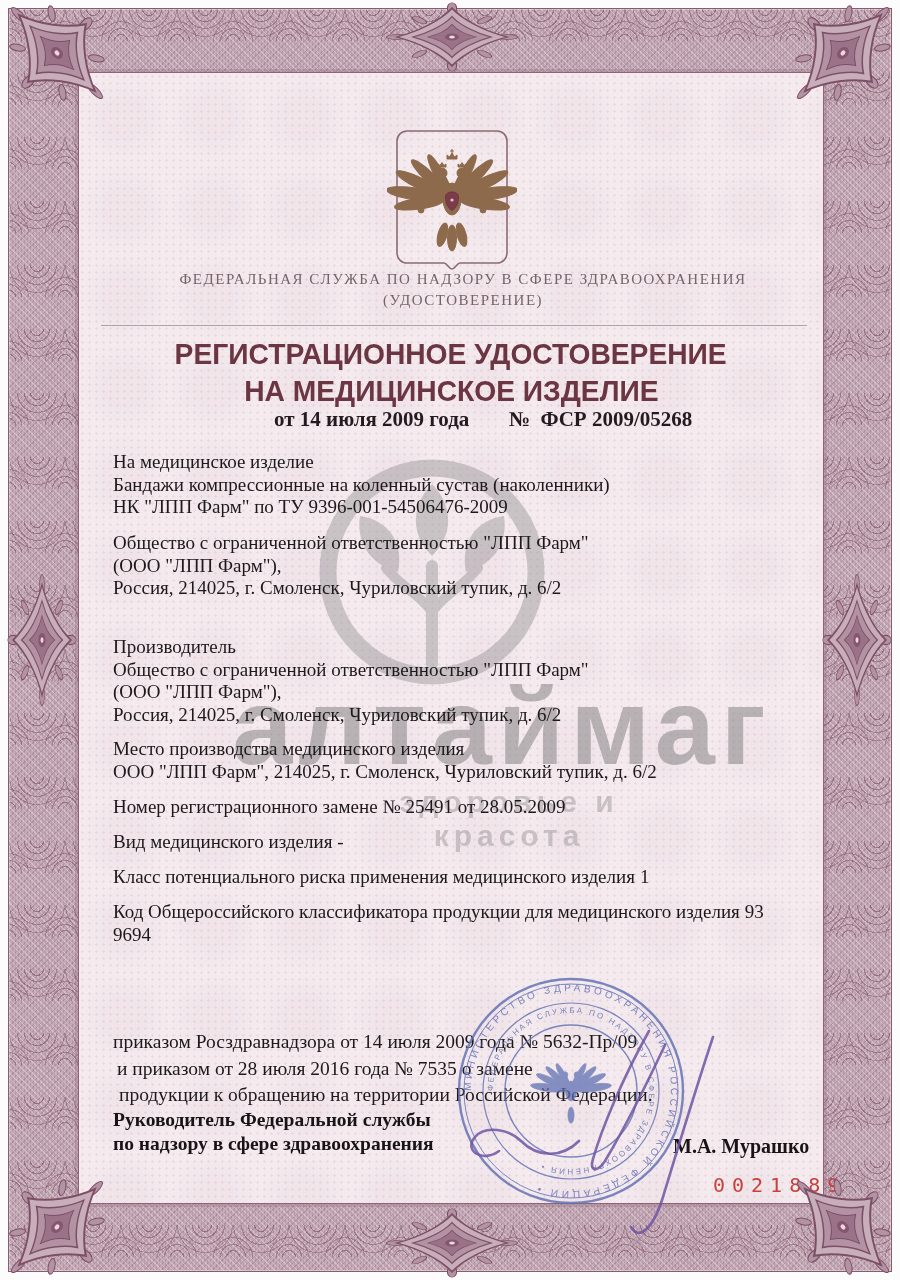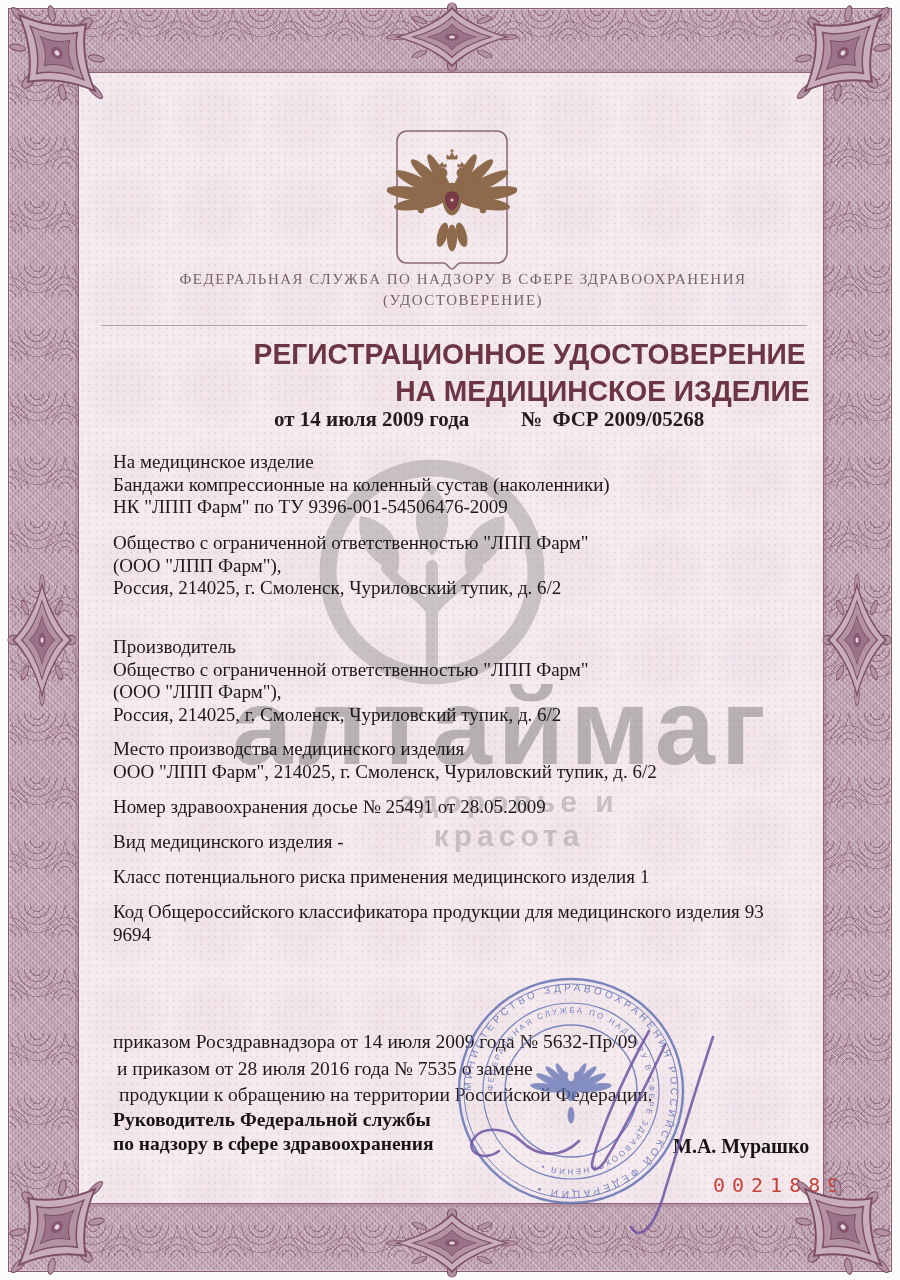--- a/index.html
+++ b/index.html
@@ -26,21 +26,21 @@
       radial-gradient(rgba(150,105,125,.05) 30%, transparent 70%);
     background-size:7px 7px, 90px 90px;
     border:1px solid #8f6478;
     box-shadow:0 0 0 3px rgba(143,100,120,.28);}
   .orn{position:absolute;inset:0;z-index:3;pointer-events:none;}
   
   .abs{position:absolute;}
   .agency{left:12px;width:100%;text-align:center;font-size:15px;line-height:21px;
     letter-spacing:1.5px;color:#75636a;}
   .rule{left:22px;width:706px;height:1px;background:#b5a0a8;}
-  .title{left:0;width:100%;text-align:right;color:#6b3543;
+  .title{left:0;width:100%;text-align:center;color:#6b3543;
     font-family:"Liberation Sans", sans-serif;font-weight:700;font-size:30px;line-height:37px;text-decoration:underline;}
   .title .t{display:inline-block;transform:scaleX(.94);transform-origin:center;white-space:nowrap;}
   .dateline{left:0;width:100%;height:26px;font-weight:700;font-size:21px;color:#241a1f;}
   .dateline span{position:absolute;white-space:pre;margin-left:43px;}
   .fld{left:34px;width:690px;font-size:19px;line-height:22.6px;color:#1c181b;}
   .fld .lbl{font-weight:400;}
   .fld .val{font-weight:400;}
   .fld.inline .val{margin-left:5px;}
   .orders{left:34px;width:690px;font-size:19.5px;line-height:26.5px;color:#1c181b;}
   .roles{left:34px;width:420px;font-size:19.5px;line-height:24px;font-weight:700;color:#171316;}
@@ -159,21 +159,21 @@
 
       <div class="abs rule" style="top:252px"></div>
 
       <div class="abs title" style="top:262px">
         <div><span class="t">РЕГИСТРАЦИОННОЕ УДОСТОВЕРЕНИЕ</span></div>
         <div><span class="t">НА МЕДИЦИНСКОЕ ИЗДЕЛИЕ</span></div>
       </div>
 
       <div class="abs dateline" style="top:334px">
         <span style="left:152px">от 14 июля 2009 года</span>
-        <span style="left:399px">№  ФСР 2009/05268</span>
+        <span style="left:387px">№  ФСР 2009/05268</span>
       </div>
 
       <div class="abs fld" style="top:378px">
         <div class="lbl">На медицинское изделие</div>
         <div class="val">Бандажи компрессионные на коленный сустав (наколенники)</div>
         <div class="val">НК "ЛПП Фарм" по ТУ 9396-001-54506476-2009</div>
       </div>
 
       <div class="abs fld" style="top:459px">
         <div class="val">Общество с ограниченной ответственностью "ЛПП Фарм"</div>
@@ -187,21 +187,21 @@
         <div class="val">(ООО "ЛПП Фарм"),</div>
         <div class="val">Россия, 214025, г. Смоленск, Чуриловский тупик, д. 6/2</div>
       </div>
 
       <div class="abs fld" style="top:665px">
         <div class="lbl">Место производства медицинского изделия</div>
         <div class="val">ООО "ЛПП Фарм", 214025, г. Смоленск, Чуриловский тупик, д. 6/2</div>
       </div>
 
       <div class="abs fld inline" style="top:723px">
-        <span class="lbl">Номер здравоохранения досье</span><span class="val">№ 25491 от 28.05.2009</span>
+        <span class="lbl">Номер регистрационного замене</span><span class="val">№ 25491 от 28.05.2009</span>
       </div>
 
       <div class="abs fld inline" style="top:758px">
         <span class="lbl">Вид медицинского изделия -</span><span class="val"></span>
       </div>
 
       <div class="abs fld inline" style="top:793px">
         <span class="lbl">Класс потенциального риска применения медицинского изделия</span><span class="val">1</span>
       </div>
 

